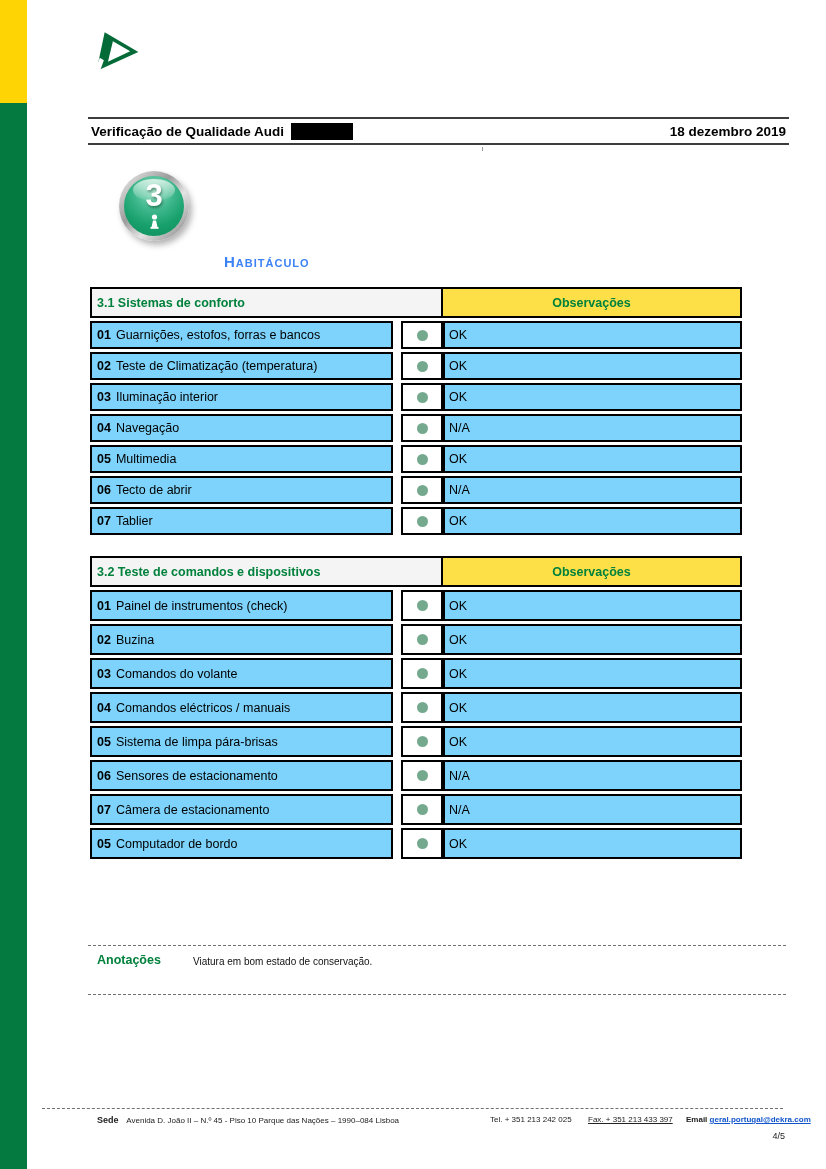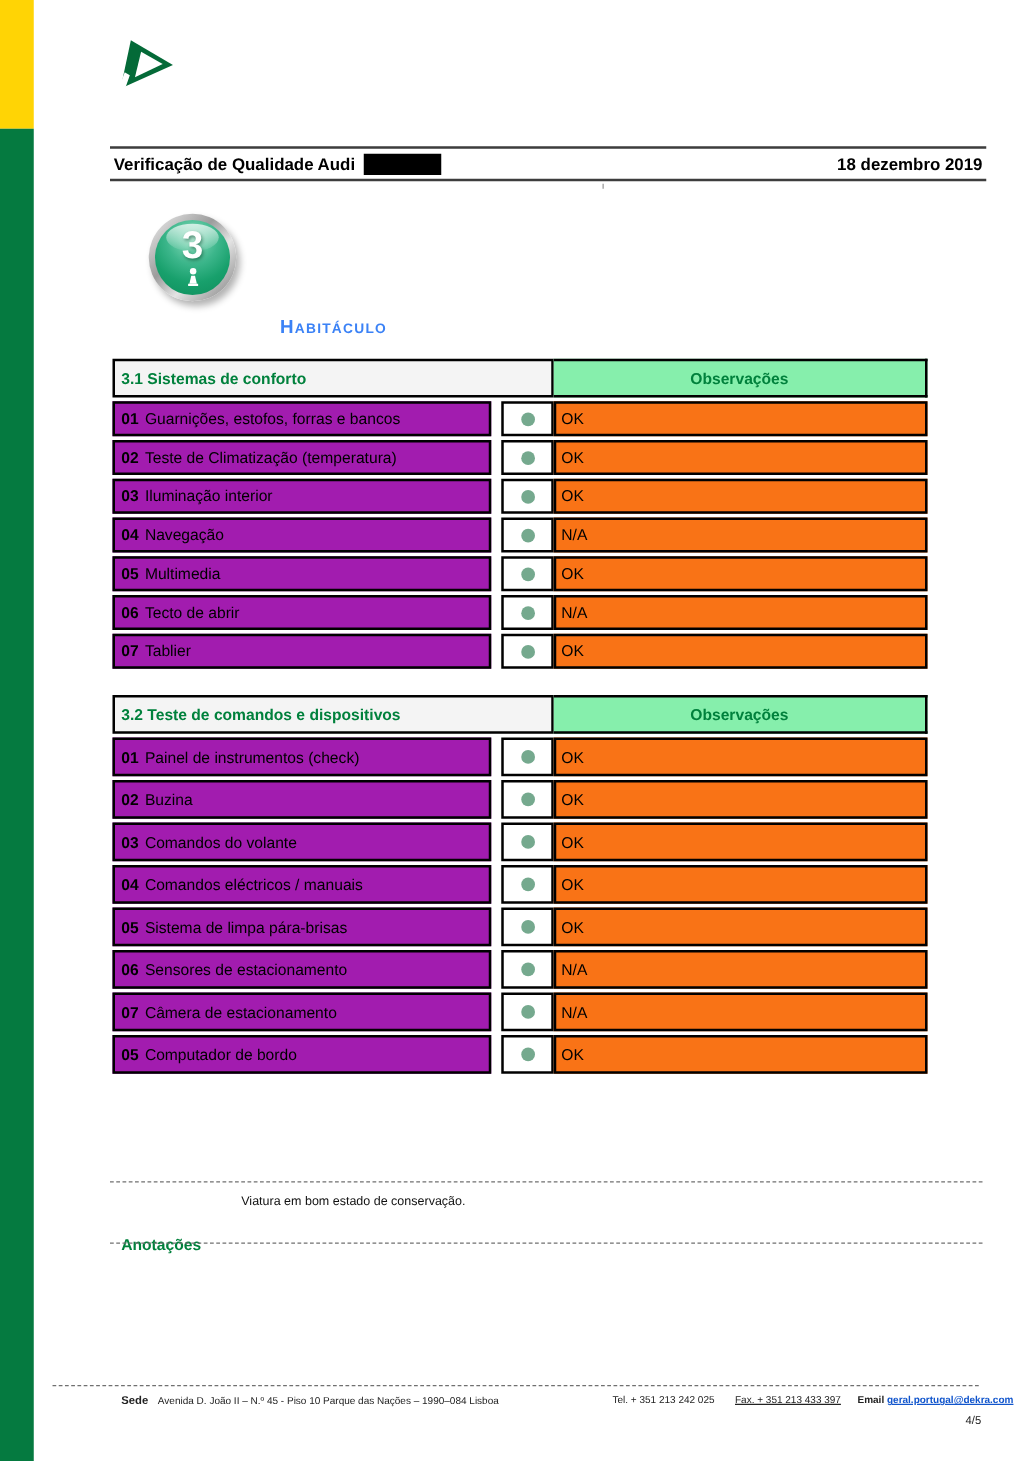--- a/index.html
+++ b/index.html
@@ -59,45 +59,45 @@
   .vtable { position:absolute; left:90px; width:652px; }
   .t1 { top:287px; }
   .t2 { top:556px; }
   .thead { display:flex; margin-bottom:3px;border-radius:13px; }
   .h-left {
     width:353px; height:31px; border:2px solid #000; background:#f4f4f4;
     display:flex; align-items:center; padding-left:5px;
     color:#00813c; font-weight:bold; font-size:12.5px;
   }
   .h-right {
-    width:299px; height:31px; border:2px solid #000; border-left:none; background:#86efac;
+    width:299px; height:31px; border:2px solid #000; border-left:none; background:#fde047;
     display:flex; align-items:center; justify-content:center;
     color:#00813c; font-weight:bold; font-size:12.5px;
   }
   .trow { display:flex; margin-bottom:3px; height:28px; }
   .t2 .trow { height:31px; }
   .c-item {
     width:303px; border:2px solid #000; display:flex; align-items:center;
-    padding-left:5px; font-size:12.5px; margin-right:8px; background:#a21caf;
+    padding-left:5px; font-size:12.5px; margin-right:8px; background:#7dd3fc;
   }
   .c-item .num { font-weight:bold; margin-right:5px; }
   .c-dot {
     width:42px; border:2px solid #000; display:flex; align-items:center; justify-content:center; background:#fff;
   }
   .dot { width:11px; height:11px; border-radius:50%; background:#75a98e; }
   .c-obs {
     width:299px; border:2px solid #000; display:flex; align-items:center;
-    padding-left:4px; font-size:12.5px; background:#f97316;
+    padding-left:4px; font-size:12.5px; background:#7dd3fc;
   }
 
   
   .anot-line-top, .anot-line-bot { position:absolute; left:88px; width:698px; border-top:1px dashed #707070; }
   .anot-line-top { top:945px; }
   .anot-line-bot { top:994px; }
-  .anot-label { position:absolute; left:97px; top:953px; font-size:12.5px; font-weight:bold; color:#00813c;margin-top:36px; }
+  .anot-label { position:absolute; left:97px; top:953px; font-size:12.5px; font-weight:bold; color:#00813c; }
   .anot-text  { position:absolute; left:193px; top:956px; font-size:10px; color:#111; }
 
   
   .foot-line { position:absolute; left:42px; top:1108px; width:741px; border-top:1px dashed #707070; }
   .foot-item { position:absolute; top:1115px; font-size:8px; color:#222; white-space:nowrap; }
   .f-sede { left:97px; }
   .f-sede .sede-label { font-weight:bold; font-size:9px; margin-right:6px; }
   .f-tel { left:490px; }
   .f-fax { left:588px;text-decoration:underline; }
   .f-email { left:686px;font-weight:bold; }

